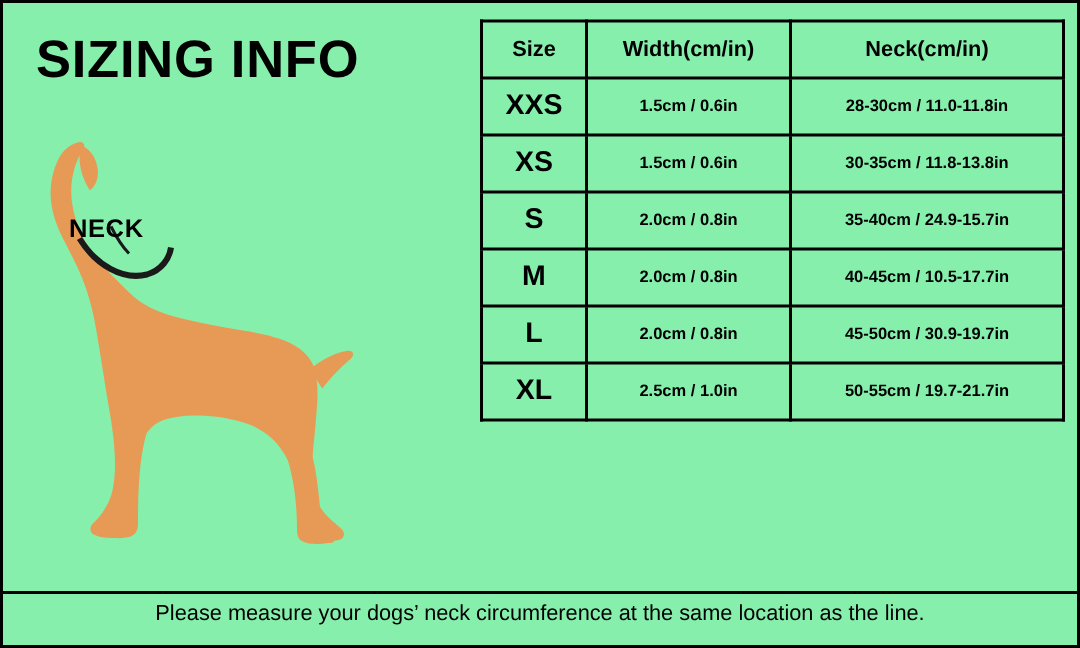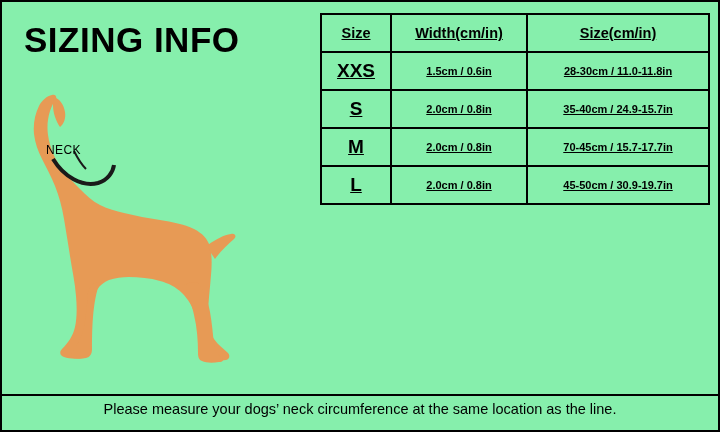--- a/index.html
+++ b/index.html
@@ -43,34 +43,33 @@
     position: absolute;
     left: 10px;
     top: 75px;
     width: 300px;
     height: 300px;
   }
   #neck-label {
     position: absolute;
     left: 44px;
     top: 141px;
-    font-size: 12px;
-    font-weight: normal;
+    font-size: 17px;
+    font-weight: bold;
     color: #000;
     letter-spacing: 0.4px;
   }
   
   #size-table {
     position: absolute;
     left: 318px;
     top: 11px;
     width: 388px;
     border-collapse: collapse;
     table-layout: fixed;
-    text-decoration: underline;
   }
   #size-table th, #size-table td {
     border: 2px solid #000;
     text-align: center;
     vertical-align: middle;
     color: #000;
     padding: 0;
   }
   #size-table th {
     height: 36px;
@@ -203,43 +202,53 @@
   <table id="size-table">
     <colgroup>
       <col class="c-size">
       <col class="c-width">
       <col class="c-neck">
     </colgroup>
     <thead>
       <tr>
         <th>Size</th>
         <th>Width(cm/in)</th>
-        <th>Size(cm/in)</th>
+        <th>Neck(cm/in)</th>
       </tr>
     </thead>
     <tbody>
       <tr>
         <td class="size-cell">XXS</td>
         <td class="value-cell">1.5cm / 0.6in</td>
         <td class="value-cell">28-30cm / 11.0-11.8in</td>
       </tr>
       <tr>
+        <td class="size-cell">XS</td>
+        <td class="value-cell">1.5cm / 0.6in</td>
+        <td class="value-cell">30-35cm / 11.8-13.8in</td>
+      </tr>
+      <tr>
         <td class="size-cell">S</td>
         <td class="value-cell">2.0cm / 0.8in</td>
         <td class="value-cell">35-40cm / 24.9-15.7in</td>
       </tr>
       <tr>
         <td class="size-cell">M</td>
         <td class="value-cell">2.0cm / 0.8in</td>
-        <td class="value-cell">70-45cm / 15.7-17.7in</td>
+        <td class="value-cell">40-45cm / 10.5-17.7in</td>
       </tr>
       <tr>
         <td class="size-cell">L</td>
         <td class="value-cell">2.0cm / 0.8in</td>
         <td class="value-cell">45-50cm / 30.9-19.7in</td>
       </tr>
+      <tr>
+        <td class="size-cell">XL</td>
+        <td class="value-cell">2.5cm / 1.0in</td>
+        <td class="value-cell">50-55cm / 19.7-21.7in</td>
+      </tr>
     </tbody>
   </table>
 
   <div id="footer-divider"></div>
   <div id="footer-note">Please measure your dogs’  neck circumference at the same location as the line.</div>
 
 </div>
 
 </body></html>

